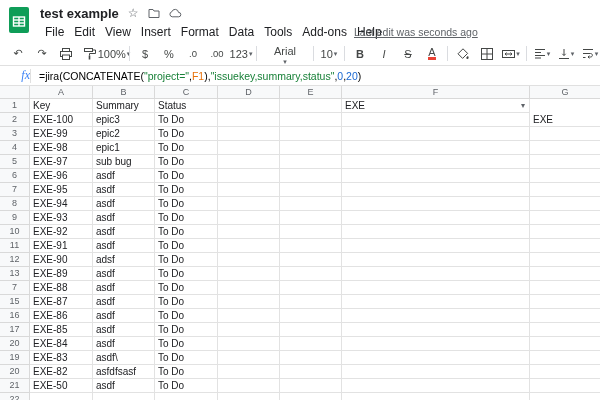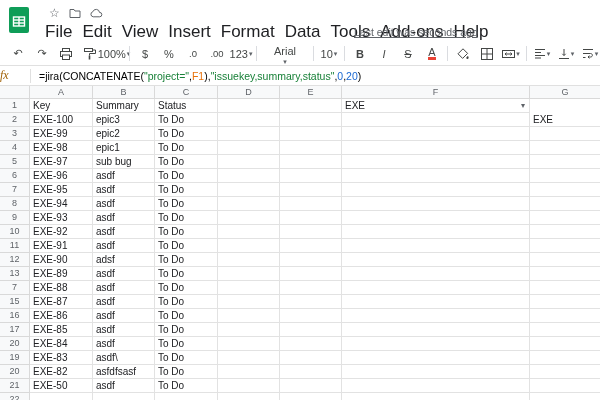--- a/index.html
+++ b/index.html
@@ -4,36 +4,36 @@
 <style>
   html,body{margin:0;padding:0;width:600px;height:400px;overflow:hidden;background:#fff;
     font-family:"Liberation Sans",sans-serif;-webkit-font-smoothing:antialiased;}
   .topbar{height:42px;display:flex;align-items:flex-start;padding:4px 0 0 8px;box-sizing:border-box;}
   .logo{margin-top:2px;flex:0 0 auto;}
   .titlewrap{margin-left:10px;flex:1;}
   .titlerow{display:flex;align-items:center;height:18px;}
   .doc-title{font-size:13px;color:#202124;font-weight:700;}
   .t-ic{margin-left:9px;color:#5f6368;font-size:12px;line-height:12px;display:flex;align-items:center;}
   .menurow{display:flex;align-items:center;height:18px;margin-top:1px;}
-  .menu-item{font-size:17px;color:#202124;padding:1px 5px;border-radius:2px;cursor:default;}
+  .menu-item{font-size:12px;color:#202124;padding:1px 5px;border-radius:2px;cursor:default;}
   .lastedit{font-size:10.5px;color:#5f6368;text-decoration:underline;margin-left:26px;}
   .toolbar{height:24px;display:flex;align-items:center;padding-left:6px;border-bottom:1px solid #e0e0e0;box-sizing:border-box;}
   .tb{height:18px;min-width:18px;padding:0 3px;display:flex;align-items:center;justify-content:center;
       color:#444746;font-size:11px;border-radius:2px;gap:1px;}
   .tb svg{display:block;}
   .cr{font-size:7px;color:#5f6368;}
   .sep{width:1px;height:15px;background:#dadce0;margin:0 3px;flex:0 0 auto;}
   .bold{font-weight:700;}
   .ital{font-style:italic;}
   .strike{text-decoration:line-through;}
   .acolor{line-height:10px;border-bottom:3px solid #ea4335;padding-bottom:0px;font-size:11px;}
   .smalltx{font-size:9.5px;letter-spacing:0;}
   .fontname{min-width:44px;justify-content:space-between;flex-direction:column;}
   .formulabar{height:20px;display:flex;align-items:center;border-bottom:1px solid #e0e0e0;box-sizing:border-box;background:#fff;}
-  .fx{font-family:"Liberation Serif",serif;font-style:italic;color:#a16207;font-size:12px;width:30px;text-align:left;flex:0 0 auto;}
+  .fx{font-family:"Liberation Serif",serif;font-style:italic;color:#3b82f6;font-size:12px;width:30px;text-align:right;flex:0 0 auto;}
   .fbar-sep{width:1px;height:14px;background:#e0e0e0;margin-right:8px;}
   .formula{font-size:10.5px;color:#000;white-space:nowrap;overflow:hidden;}
   .fseg{white-space:pre;}
   .grid{height:314px;overflow:hidden;position:relative;}
   .colheads{display:flex;height:13px;}
   .ch{background:#f8f9fa;border-right:1px solid #d9d9d9;border-bottom:1px solid #d9d9d9;box-sizing:border-box;
       font-size:9px;color:#5f6368;display:flex;align-items:center;justify-content:center;}
   .grow{display:flex;height:14px;}
   .cell{box-sizing:border-box;border-right:1px solid #e2e2e2;border-bottom:1px solid #e2e2e2;
        font-size:10px;color:#202124;line-height:13px;padding-left:3px;white-space:nowrap;overflow:hidden;}
@@ -58,20 +58,21 @@
     <svg width="22" height="28" viewBox="0 0 22 28">
       <rect x="1" y="1" width="20" height="26" rx="2" fill="#0f9d58"></rect>
       <rect x="5.5" y="11" width="11" height="9" fill="none" stroke="#ffffff" stroke-width="1.4"></rect>
       <line x1="5.5" y1="14" x2="16.5" y2="14" stroke="#ffffff" stroke-width="1.4"></line>
       <line x1="5.5" y1="17" x2="16.5" y2="17" stroke="#ffffff" stroke-width="1.4"></line>
       <line x1="11" y1="11" x2="11" y2="20" stroke="#ffffff" stroke-width="1.4"></line>
     </svg>
   </span>
   <div class="titlewrap">
     <div class="titlerow">
+      <span class="doc-title">test example</span>
       <span class="t-ic">☆</span>
       <span class="t-ic">
         <svg width="12" height="11" viewBox="0 0 12 11">
             <path d="M1 1.5h4l1 1.5h5v6.5H1z" fill="none" stroke="#5f6368" stroke-width="1"></path>
           </svg>
       </span>
       <span class="t-ic">
         <svg width="13" height="10" viewBox="0 0 13 10">
             <path d="M3.2 8.8a2.6 2.6 0 0 1-.3-5.1 3.4 3.4 0 0 1 6.6.7 2.2 2.2 0 0 1 .2 4.4z" fill="none" stroke="#5f6368" stroke-width="1"></path>
           </svg>

